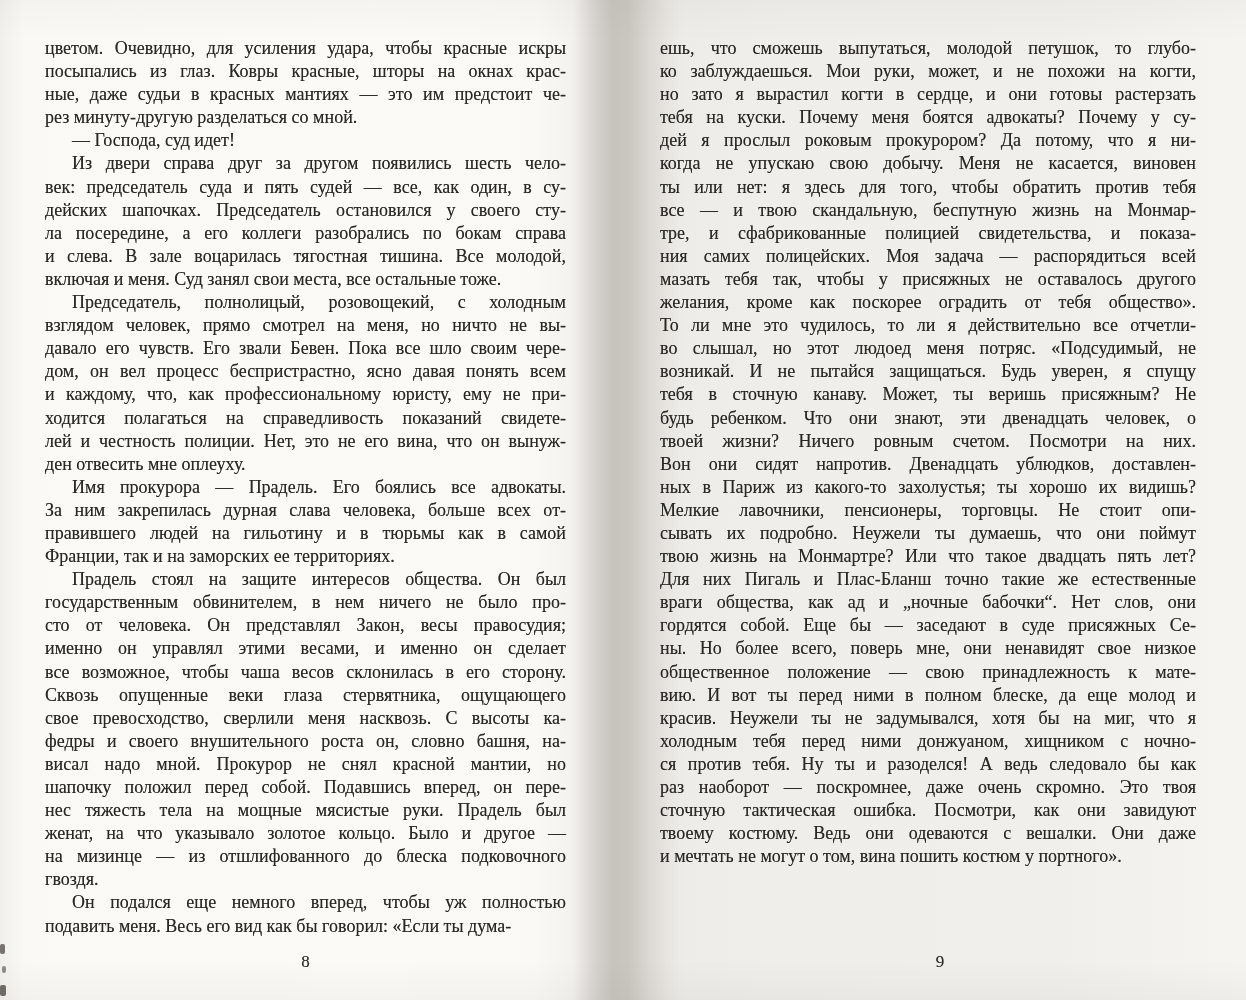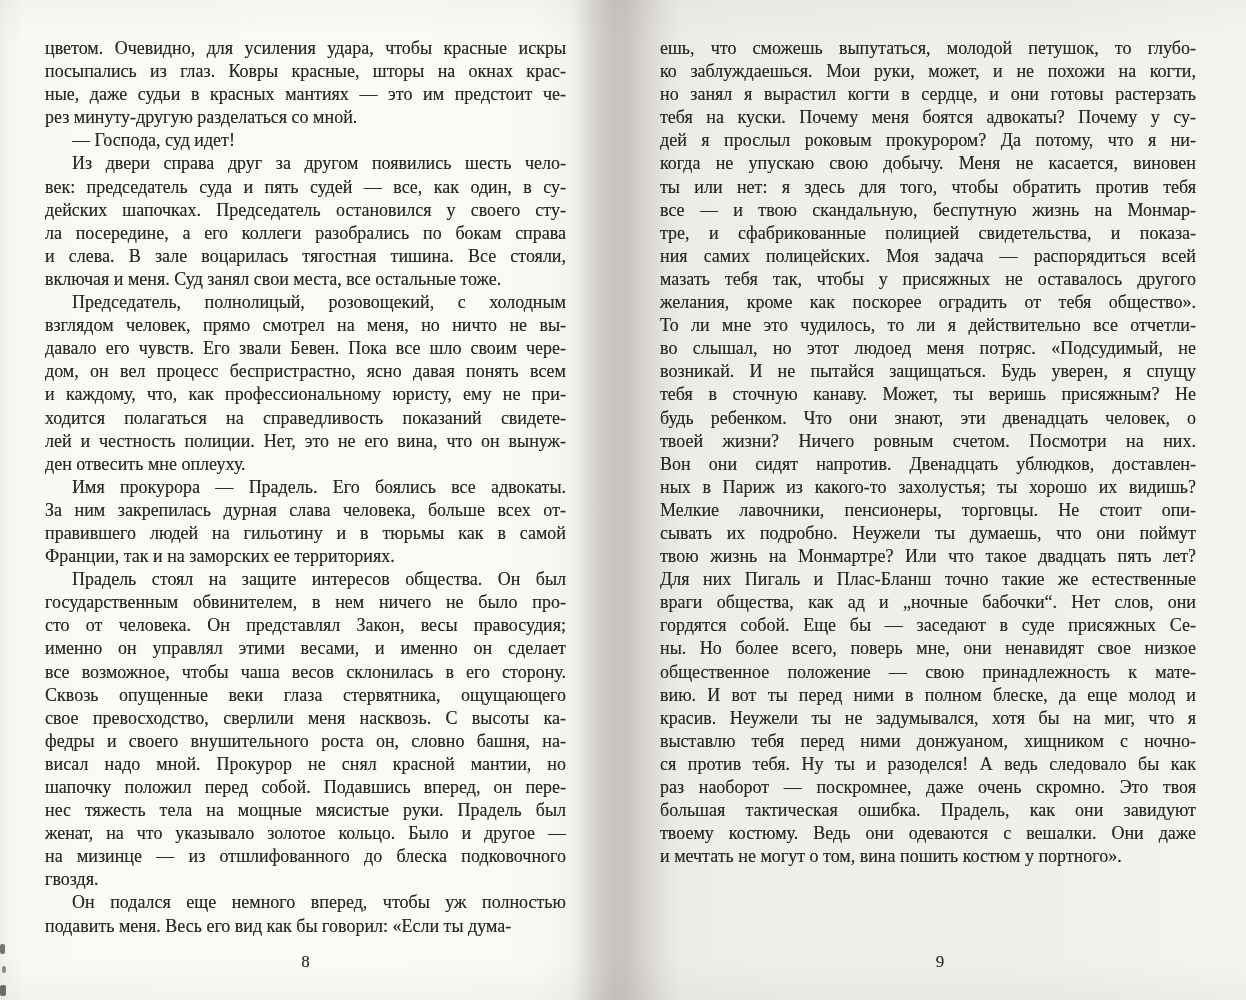--- a/index.html
+++ b/index.html
@@ -90,21 +90,21 @@
   <div class="textcol" id="left-col">
       <div class="ln">цветом. Очевидно, для усиления удара, чтобы красные искры</div>
       <div class="ln">посыпались из глаз. Ковры красные, шторы на окнах крас-</div>
       <div class="ln">ные, даже судьи в красных мантиях — это им предстоит че-</div>
       <div class="ln last">рез минуту-другую разделаться со мной.</div>
       <div class="ln last ind">— Господа, суд идет!</div>
       <div class="ln ind">Из двери справа друг за другом появились шесть чело-</div>
       <div class="ln">век: председатель суда и пять судей — все, как один, в су-</div>
       <div class="ln">дейских шапочках. Председатель остановился у своего сту-</div>
       <div class="ln">ла посередине, а его коллеги разобрались по бокам справа</div>
-      <div class="ln">и слева. В зале воцарилась тягостная тишина. Все стояли,</div>
+      <div class="ln">и слева. В зале воцарилась тягостная тишина. Все молодой,</div>
       <div class="ln last">включая и меня. Суд занял свои места, все остальные тоже.</div>
       <div class="ln ind">Председатель, полнолицый, розовощекий, с холодным</div>
       <div class="ln">взглядом человек, прямо смотрел на меня, но ничто не вы-</div>
       <div class="ln">давало его чувств. Его звали Бевен. Пока все шло своим чере-</div>
       <div class="ln">дом, он вел процесс беспристрастно, ясно давая понять всем</div>
       <div class="ln">и каждому, что, как профессиональному юристу, ему не при-</div>
       <div class="ln">ходится полагаться на справедливость показаний свидете-</div>
       <div class="ln">лей и честность полиции. Нет, это не его вина, что он вынуж-</div>
       <div class="ln last">ден отвесить мне оплеуху.</div>
       <div class="ln ind">Имя прокурора — Прадель. Его боялись все адвокаты.</div>
@@ -124,21 +124,21 @@
       <div class="ln">нес тяжесть тела на мощные мясистые руки. Прадель был</div>
       <div class="ln">женат, на что указывало золотое кольцо. Было и другое —</div>
       <div class="ln">на мизинце — из отшлифованного до блеска подковочного</div>
       <div class="ln last">гвоздя.</div>
       <div class="ln ind">Он подался еще немного вперед, чтобы уж полностью</div>
       <div class="ln last">подавить меня. Весь его вид как бы говорил: «Если ты дума-</div>
     </div>
   <div class="textcol" id="right-col">
       <div class="ln">ешь, что сможешь выпутаться, молодой петушок, то глубо-</div>
       <div class="ln">ко заблуждаешься. Мои руки, может, и не похожи на когти,</div>
-      <div class="ln">но занял я вырастил когти в сердце, и они готовы растерзать</div>
+      <div class="ln">но зато я вырастил когти в сердце, и они готовы растерзать</div>
       <div class="ln">тебя на куски. Почему меня боятся адвокаты? Почему у су-</div>
       <div class="ln">дей я прослыл роковым прокурором? Да потому, что я ни-</div>
       <div class="ln">когда не упускаю свою добычу. Меня не касается, виновен</div>
       <div class="ln">ты или нет: я здесь для того, чтобы обратить против тебя</div>
       <div class="ln">все — и твою скандальную, беспутную жизнь на Монмар-</div>
       <div class="ln">тре, и сфабрикованные полицией свидетельства, и показа-</div>
       <div class="ln">ния самих полицейских. Моя задача — распорядиться всей</div>
       <div class="ln">мазать тебя так, чтобы у присяжных не оставалось другого</div>
       <div class="ln">желания, кроме как поскорее оградить от тебя общество».</div>
       <div class="ln">То ли мне это чудилось, то ли я действительно все отчетли-</div>
@@ -152,24 +152,24 @@
       <div class="ln">Мелкие лавочники, пенсионеры, торговцы. Не стоит опи-</div>
       <div class="ln">сывать их подробно. Неужели ты думаешь, что они поймут</div>
       <div class="ln">твою жизнь на Монмартре? Или что такое двадцать пять лет?</div>
       <div class="ln">Для них Пигаль и Плас-Бланш точно такие же естественные</div>
       <div class="ln">враги общества, как ад и „ночные бабочки“. Нет слов, они</div>
       <div class="ln">гордятся собой. Еще бы — заседают в суде присяжных Се-</div>
       <div class="ln">ны. Но более всего, поверь мне, они ненавидят свое низкое</div>
       <div class="ln">общественное положение — свою принадлежность к мате-</div>
       <div class="ln">вию. И вот ты перед ними в полном блеске, да еще молод и</div>
       <div class="ln">красив. Неужели ты не задумывался, хотя бы на миг, что я</div>
-      <div class="ln">выставлю тебя перед ними донжуаном, хищником с ночно-</div>
+      <div class="ln">холодным тебя перед ними донжуаном, хищником с ночно-</div>
       <div class="ln">ся против тебя. Ну ты и разоделся! А ведь следовало бы как</div>
       <div class="ln">раз наоборот — поскромнее, даже очень скромно. Это твоя</div>
-      <div class="ln">большая тактическая ошибка. Прадель, как они завидуют</div>
+      <div class="ln">сточную тактическая ошибка. Посмотри, как они завидуют</div>
       <div class="ln">твоему костюму. Ведь они одеваются с вешалки. Они даже</div>
       <div class="ln last">и мечтать не могут о том, вина пошить костюм у портного».</div>
     </div>
 
   <div class="pagenum" id="pagenum-left">8</div>
   <div class="pagenum" id="pagenum-right">9</div>
 
   <div class="speck" id="speck-1"></div>
   <div class="speck" id="speck-2"></div>
   <div class="speck" id="speck-3"></div>

